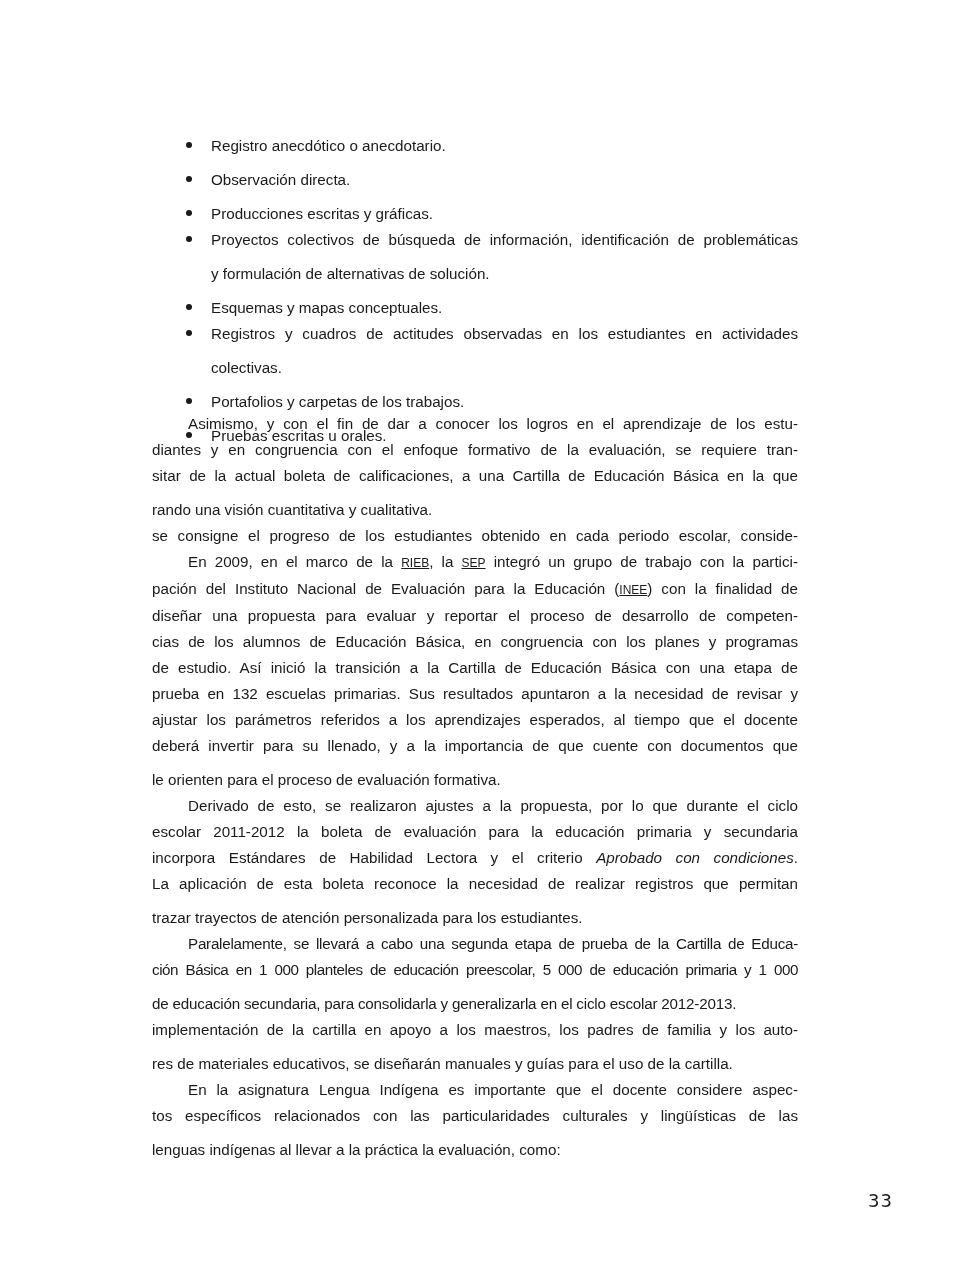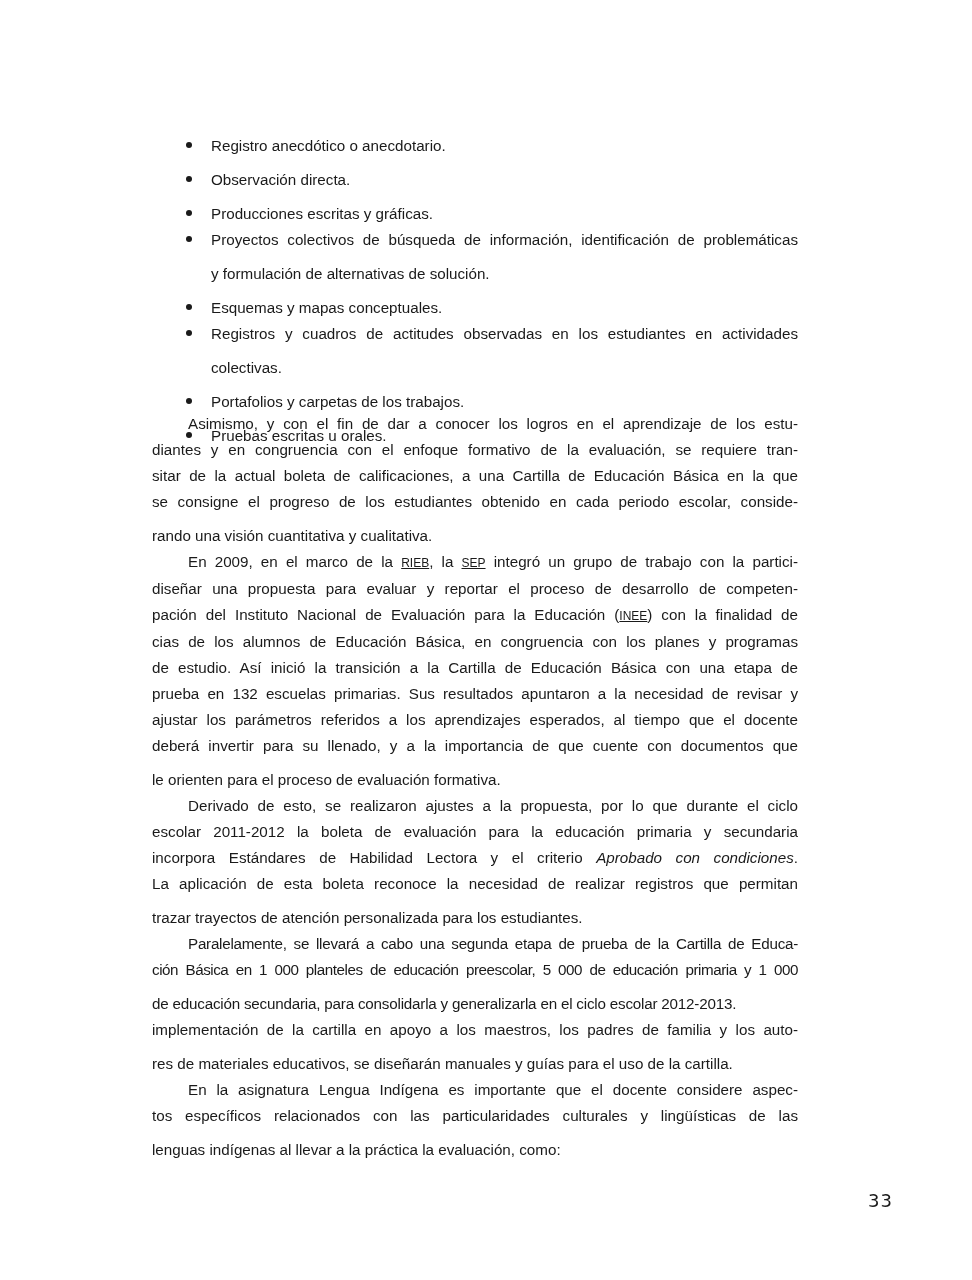--- a/index.html
+++ b/index.html
@@ -127,28 +127,28 @@
       <span class="line last">Pruebas escritas u orales.</span>
     </li>
   </ul>
 
   <div class="body-text">
 
     <p class="para">
       <span class="line first">Asimismo, y con el fin de dar a conocer los logros en el aprendizaje de los estu-</span>
       <span class="line">diantes y en congruencia con el enfoque formativo de la evaluación, se requiere tran-</span>
       <span class="line">sitar de la actual boleta de calificaciones, a una Cartilla de Educación Básica en la que</span>
+      <span class="line last">rando una visión cuantitativa y cualitativa.</span>
       <span class="line">se consigne el progreso de los estudiantes obtenido en cada periodo escolar, conside-</span>
-      <span class="line last">rando una visión cuantitativa y cualitativa.</span>
     </p>
 
     <p class="para">
       <span class="line first"><span>En 2009, en el marco de la </span><span class="small-caps">RIEB</span><span>, la </span><span class="small-caps">SEP</span><span> integró un grupo de trabajo con la partici-</span></span>
+      <span class="line"><span>pación del Instituto Nacional de Evaluación para la Educación (</span><span class="small-caps">INEE</span><span>) con la finalidad de</span></span>
       <span class="line">diseñar una propuesta para evaluar y reportar el proceso de desarrollo de competen-</span>
-      <span class="line"><span>pación del Instituto Nacional de Evaluación para la Educación (</span><span class="small-caps">INEE</span><span>) con la finalidad de</span></span>
       <span class="line">cias de los alumnos de Educación Básica, en congruencia con los planes y programas</span>
       <span class="line">de estudio. Así inició la transición a la Cartilla de Educación Básica con una etapa de</span>
       <span class="line">prueba en 132 escuelas primarias. Sus resultados apuntaron a la necesidad de revisar y</span>
       <span class="line">ajustar los parámetros referidos a los aprendizajes esperados, al tiempo que el docente</span>
       <span class="line">deberá invertir para su llenado, y a la importancia de que cuente con documentos que</span>
       <span class="line last">le orienten para el proceso de evaluación formativa.</span>
     </p>
 
     <p class="para">
       <span class="line first">Derivado de esto, se realizaron ajustes a la propuesta, por lo que durante el ciclo</span>

